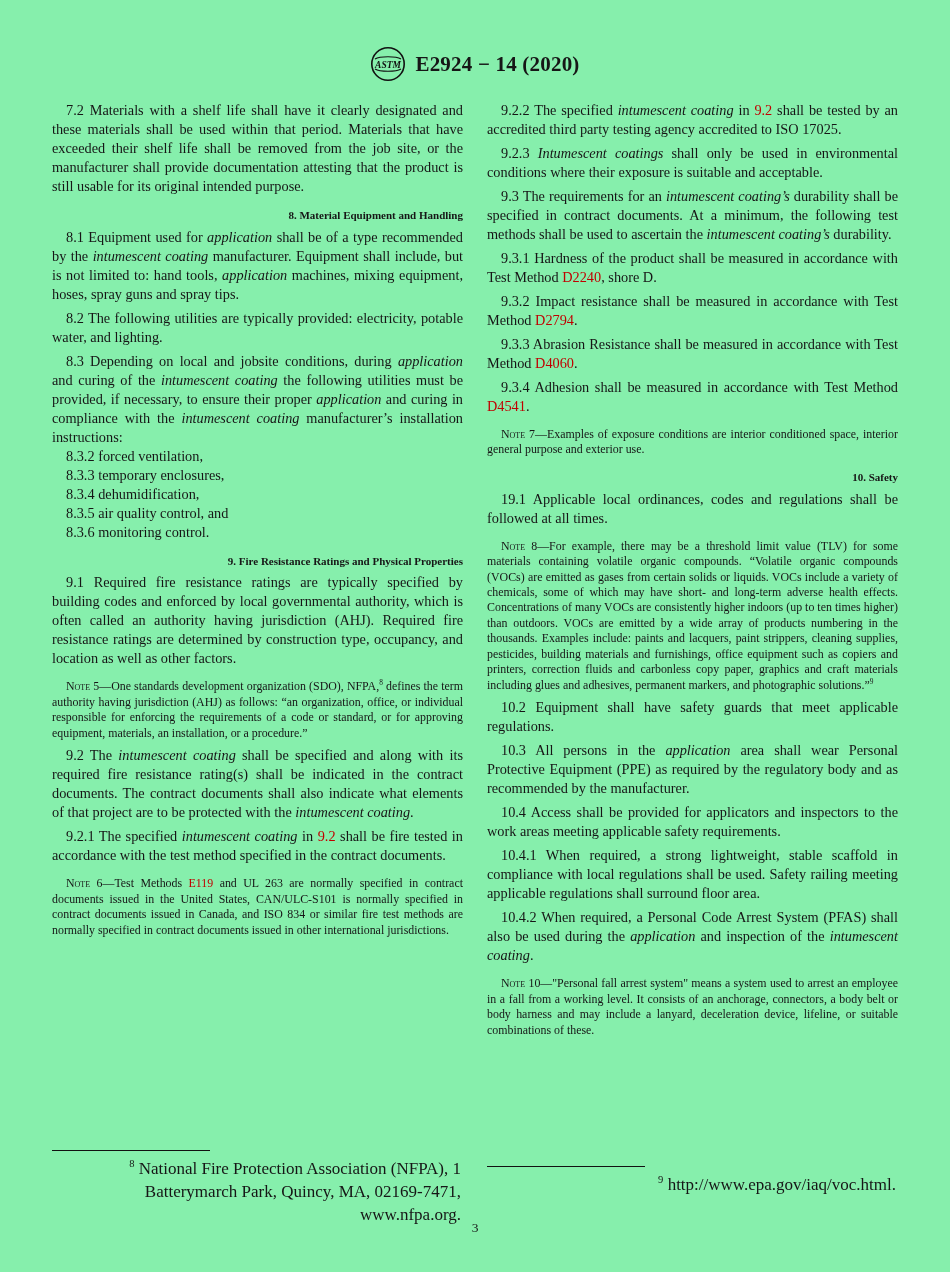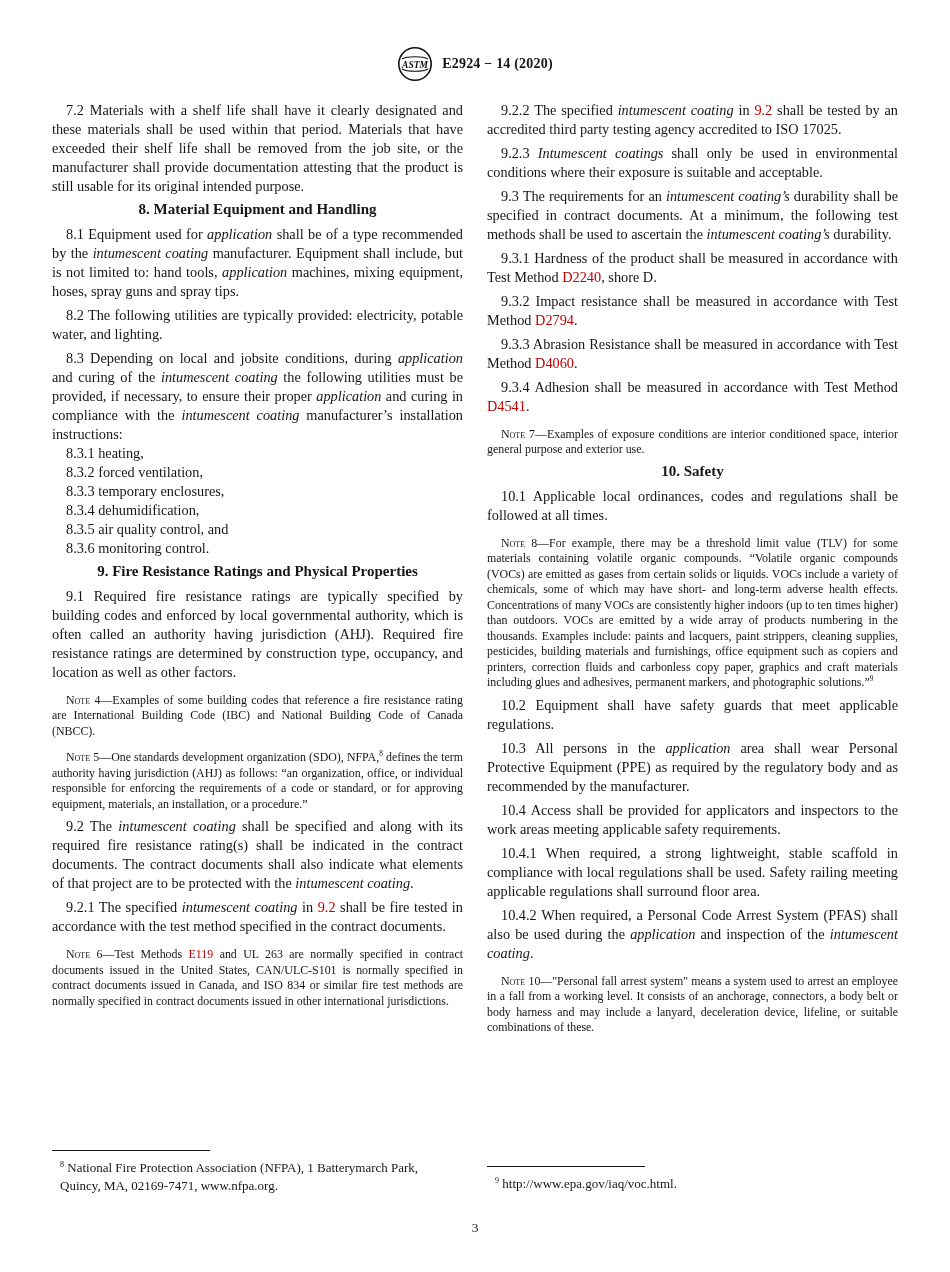--- a/index.html
+++ b/index.html
@@ -1,44 +1,44 @@
 <!DOCTYPE html>
 <html style="--link-color: #c00000;"><head>
 <meta charset="utf-8">
 <style>
   html,body { margin:0; padding:0; background:#e8e8e8; }
   .page {
     position:relative; width:950px; height:1272px; margin:0 auto;
-    background:#ffffff; overflow:hidden;
+    background:#86efac; overflow:hidden;
     font-family:"Liberation Serif", serif; color:#161616;
   }
   .header {
     position:absolute; top:46px; left:0; width:100%;
     display:flex; justify-content:center; align-items:center; gap:9px;
   }
-  .doc-title { font-weight:bold; font-size:14px; letter-spacing:0.2px; }
+  .doc-title { font-weight:bold; font-size:21px; letter-spacing:0.2px; }
   .columns {
     position:absolute; top:96px; left:52px; width:846px;
     display:flex; gap:24px; align-items:flex-start;
   }
   .col { width:411px; }
   .col p, .col h2 { margin:0; }
   p.para { font-size:14.3px; line-height:1.33; text-align:justify; text-indent:14px; margin-top:5px; }
   p.sub  { font-size:14.3px; line-height:1.33; text-align:left;    text-indent:14px; margin-top:0; }
-  h2.heading { font-size:15px; line-height:1.33; font-weight:bold; text-align:center; margin-top:4px; margin-bottom:5px; }
+  h2.heading { font-size:11px; line-height:1.33; font-weight:bold; text-align:right; margin-top:12px; margin-bottom:5px; }
   p.note { font-size:11.9px; line-height:1.3; text-align:justify; text-indent:14px; margin-top:11px; }
   .note-label { font-variant:small-caps; }
   .it { font-style:italic; }
   .ref-link { color:var(--link-color, #c00000); text-decoration:none; cursor:pointer; }
   sup { font-size:0.62em; line-height:0; }
   .footnote-block { position:absolute; width:411px; }
   .footnote-block.left  { left:52px;  top:1150px; }
   .footnote-block.right { left:487px; top:1166px; }
   .footnote-rule { width:158px; border-top:1.2px solid #111; margin-bottom:7px; }
-  p.footnote { font-size:13px; line-height:1.35; text-align:left; text-indent:0; margin:8px; }
+  p.footnote { font-size:17px; line-height:1.35; text-align:right; text-indent:0; margin:2px; }
   .page-number { position:absolute; bottom:36px; left:0; width:100%; text-align:center; font-size:13.5px; }
   .logo svg { display:block; }
 </style>
 </head>
 <body>
 
 <div class="page">
 
   <div class="header">
     <span class="logo">
@@ -52,45 +52,43 @@
     <span class="doc-title">E2924 − 14 (2020)</span>
   </div>
 
   <div class="columns">
     <div class="col" id="col-left">
         <p class="para"><span>7.2 Materials with a shelf life shall have it clearly designated and these materials shall be used within that period. Materials that have exceeded their shelf life shall be removed from the job site, or the manufacturer shall provide documentation attesting that the product is still usable for its original intended purpose.</span></p>
         <h2 class="heading"><span>8. Material Equipment and Handling</span></h2>
         <p class="para"><span>8.1 Equipment used for </span><span class="it">application</span><span> shall be of a type recommended by the </span><span class="it">intumescent coating</span><span> manufacturer. Equipment shall include, but is not limited to: hand tools, </span><span class="it">application</span><span> machines, mixing equipment, hoses, spray guns and spray tips.</span></p>
         <p class="para"><span>8.2 The following utilities are typically provided: electricity, potable water, and lighting.</span></p>
         <p class="para"><span>8.3 Depending on local and jobsite conditions, during </span><span class="it">application</span><span> and curing of the </span><span class="it">intumescent coating</span><span> the following utilities must be provided, if necessary, to ensure their proper </span><span class="it">application</span><span> and curing in compliance with the </span><span class="it">intumescent coating</span><span> manufacturer’s installation instructions:</span></p>
-        <p class="sub"><span>8.3.1 heating,</span></p>
         <p class="sub"><span>8.3.2 forced ventilation,</span></p>
         <p class="sub"><span>8.3.3 temporary enclosures,</span></p>
         <p class="sub"><span>8.3.4 dehumidification,</span></p>
         <p class="sub"><span>8.3.5 air quality control, and</span></p>
         <p class="sub"><span>8.3.6 monitoring control.</span></p>
         <h2 class="heading"><span>9. Fire Resistance Ratings and Physical Properties</span></h2>
         <p class="para"><span>9.1 Required fire resistance ratings are typically specified by building codes and enforced by local governmental authority, which is often called an authority having jurisdiction (AHJ). Required fire resistance ratings are determined by construction type, occupancy, and location as well as other factors.</span></p>
-        <p class="note"><span class="note-label">Note 4—</span><span>Examples of some building codes that reference a fire resistance rating are International Building Code (IBC) and National Building Code of Canada (NBCC).</span></p>
         <p class="note"><span class="note-label">Note 5—</span><span>One standards development organization (SDO), NFPA,</span><sup>8</sup><span> defines the term authority having jurisdiction (AHJ) as follows: “an organization, office, or individual responsible for enforcing the requirements of a code or standard, or for approving equipment, materials, an installation, or a procedure.”</span></p>
         <p class="para"><span>9.2 The </span><span class="it">intumescent coating</span><span> shall be specified and along with its required fire resistance rating(s) shall be indicated in the contract documents. The contract documents shall also indicate what elements of that project are to be protected with the </span><span class="it">intumescent coating</span><span>.</span></p>
         <p class="para"><span>9.2.1 The specified </span><span class="it">intumescent coating</span><span> in </span><a class="ref-link" href="#">9.2</a><span> shall be fire tested in accordance with the test method specified in the contract documents.</span></p>
         <p class="note"><span class="note-label">Note 6—</span><span>Test Methods </span><a class="ref-link" href="#">E119</a><span> and UL 263 are normally specified in contract documents issued in the United States, CAN/ULC-S101 is normally specified in contract documents issued in Canada, and ISO 834 or similar fire test methods are normally specified in contract documents issued in other international jurisdictions.</span></p>
       </div>
     <div class="col" id="col-right">
         <p class="para"><span>9.2.2 The specified </span><span class="it">intumescent coating</span><span> in </span><a class="ref-link" href="#">9.2</a><span> shall be tested by an accredited third party testing agency accredited to ISO 17025.</span></p>
         <p class="para"><span>9.2.3 </span><span class="it">Intumescent coatings</span><span> shall only be used in environmental conditions where their exposure is suitable and acceptable.</span></p>
         <p class="para"><span>9.3 The requirements for an </span><span class="it">intumescent coating’s</span><span> durability shall be specified in contract documents. At a minimum, the following test methods shall be used to ascertain the </span><span class="it">intumescent coating’s</span><span> durability.</span></p>
         <p class="para"><span>9.3.1 Hardness of the product shall be measured in accordance with Test Method </span><a class="ref-link" href="#">D2240</a><span>, shore D.</span></p>
         <p class="para"><span>9.3.2 Impact resistance shall be measured in accordance with Test Method </span><a class="ref-link" href="#">D2794</a><span>.</span></p>
         <p class="para"><span>9.3.3 Abrasion Resistance shall be measured in accordance with Test Method </span><a class="ref-link" href="#">D4060</a><span>.</span></p>
         <p class="para"><span>9.3.4 Adhesion shall be measured in accordance with Test Method </span><a class="ref-link" href="#">D4541</a><span>.</span></p>
         <p class="note"><span class="note-label">Note 7—</span><span>Examples of exposure conditions are interior conditioned space, interior general purpose and exterior use.</span></p>
         <h2 class="heading"><span>10. Safety</span></h2>
-        <p class="para"><span>10.1 Applicable local ordinances, codes and regulations shall be followed at all times.</span></p>
+        <p class="para"><span>19.1 Applicable local ordinances, codes and regulations shall be followed at all times.</span></p>
         <p class="note"><span class="note-label">Note 8—</span><span>For example, there may be a threshold limit value (TLV) for some materials containing volatile organic compounds. “Volatile organic compounds (VOCs) are emitted as gases from certain solids or liquids. VOCs include a variety of chemicals, some of which may have short- and long-term adverse health effects. Concentrations of many VOCs are consistently higher indoors (up to ten times higher) than outdoors. VOCs are emitted by a wide array of products numbering in the thousands. Examples include: paints and lacquers, paint strippers, cleaning supplies, pesticides, building materials and furnishings, office equipment such as copiers and printers, correction fluids and carbonless copy paper, graphics and craft materials including glues and adhesives, permanent markers, and photographic solutions.”</span><sup>9</sup></p>
         <p class="para"><span>10.2 Equipment shall have safety guards that meet applicable regulations.</span></p>
         <p class="para"><span>10.3 All persons in the </span><span class="it">application</span><span> area shall wear Personal Protective Equipment (PPE) as required by the regulatory body and as recommended by the manufacturer.</span></p>
         <p class="para"><span>10.4 Access shall be provided for applicators and inspectors to the work areas meeting applicable safety requirements.</span></p>
         <p class="para"><span>10.4.1 When required, a strong lightweight, stable scaffold in compliance with local regulations shall be used. Safety railing meeting applicable regulations shall surround floor area.</span></p>
         <p class="para"><span>10.4.2 When required, a Personal Code Arrest System (PFAS) shall also be used during the </span><span class="it">application</span><span> and inspection of the </span><span class="it">intumescent coating</span><span>.</span></p>
         <p class="note"><span class="note-label">Note 10—</span><span>"Personal fall arrest system" means a system used to arrest an employee in a fall from a working level. It consists of an anchorage, connectors, a body belt or body harness and may include a lanyard, deceleration device, lifeline, or suitable combinations of these.</span></p>
       </div>
   </div>
 

